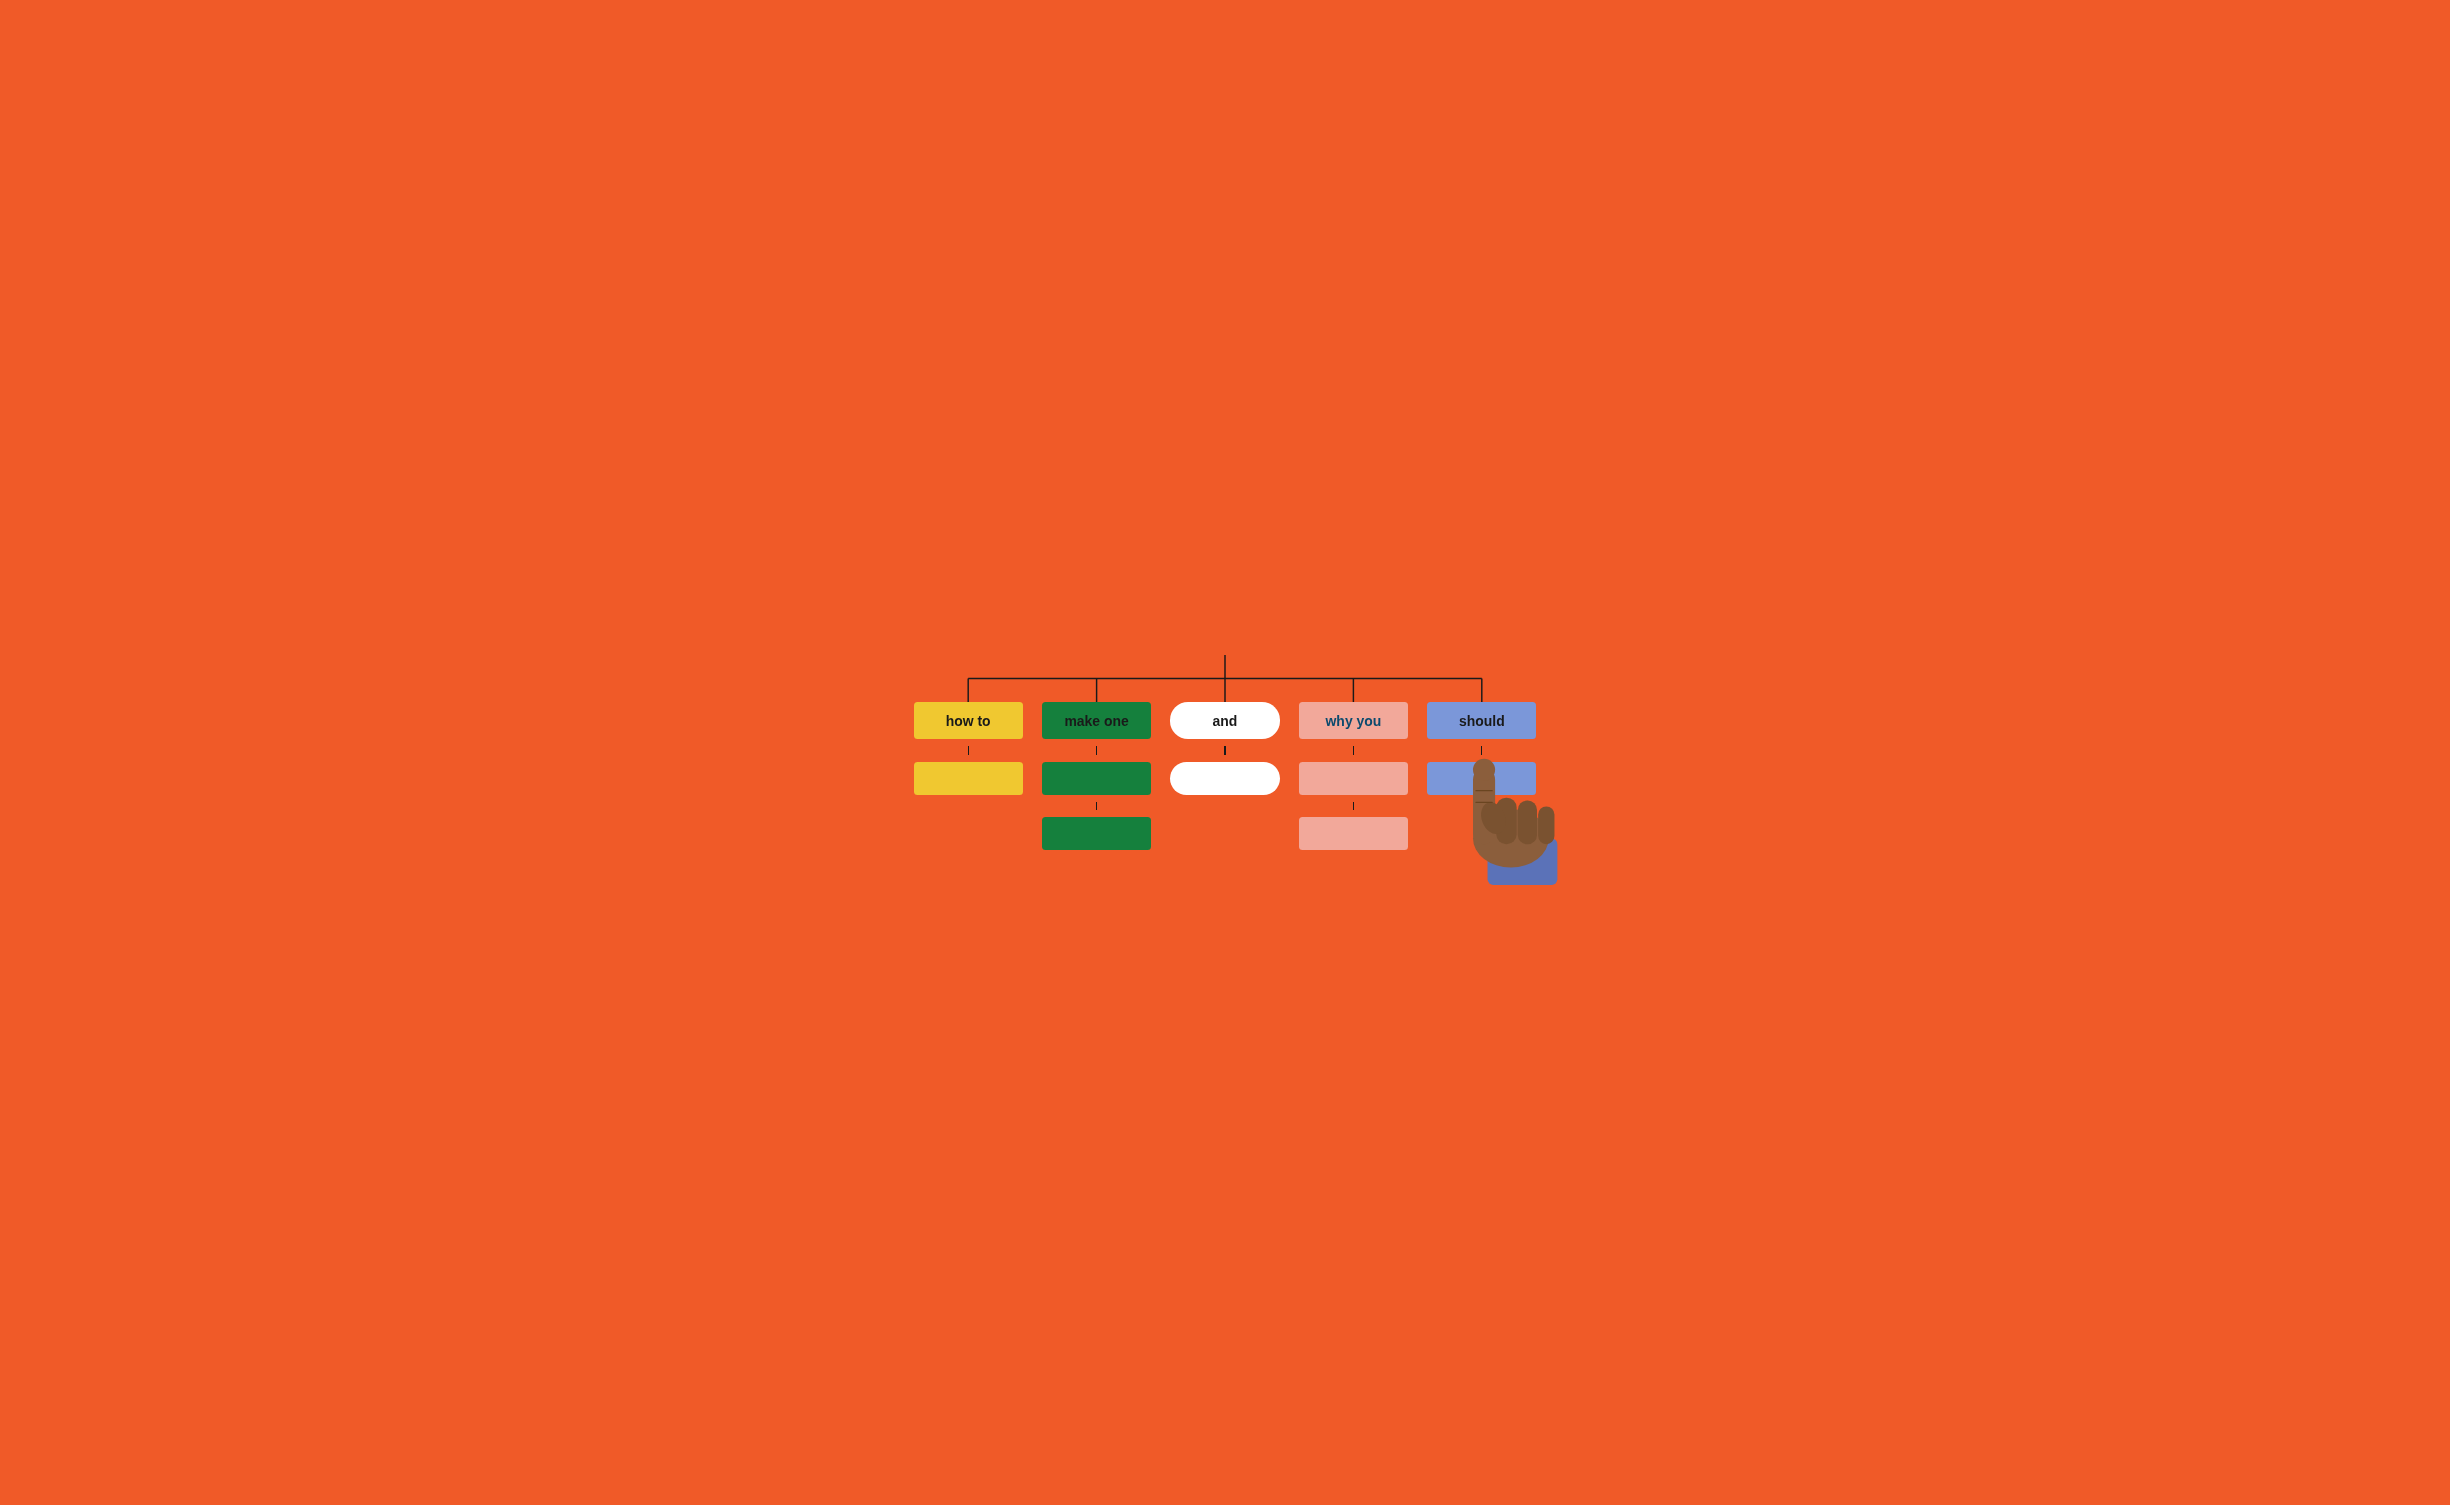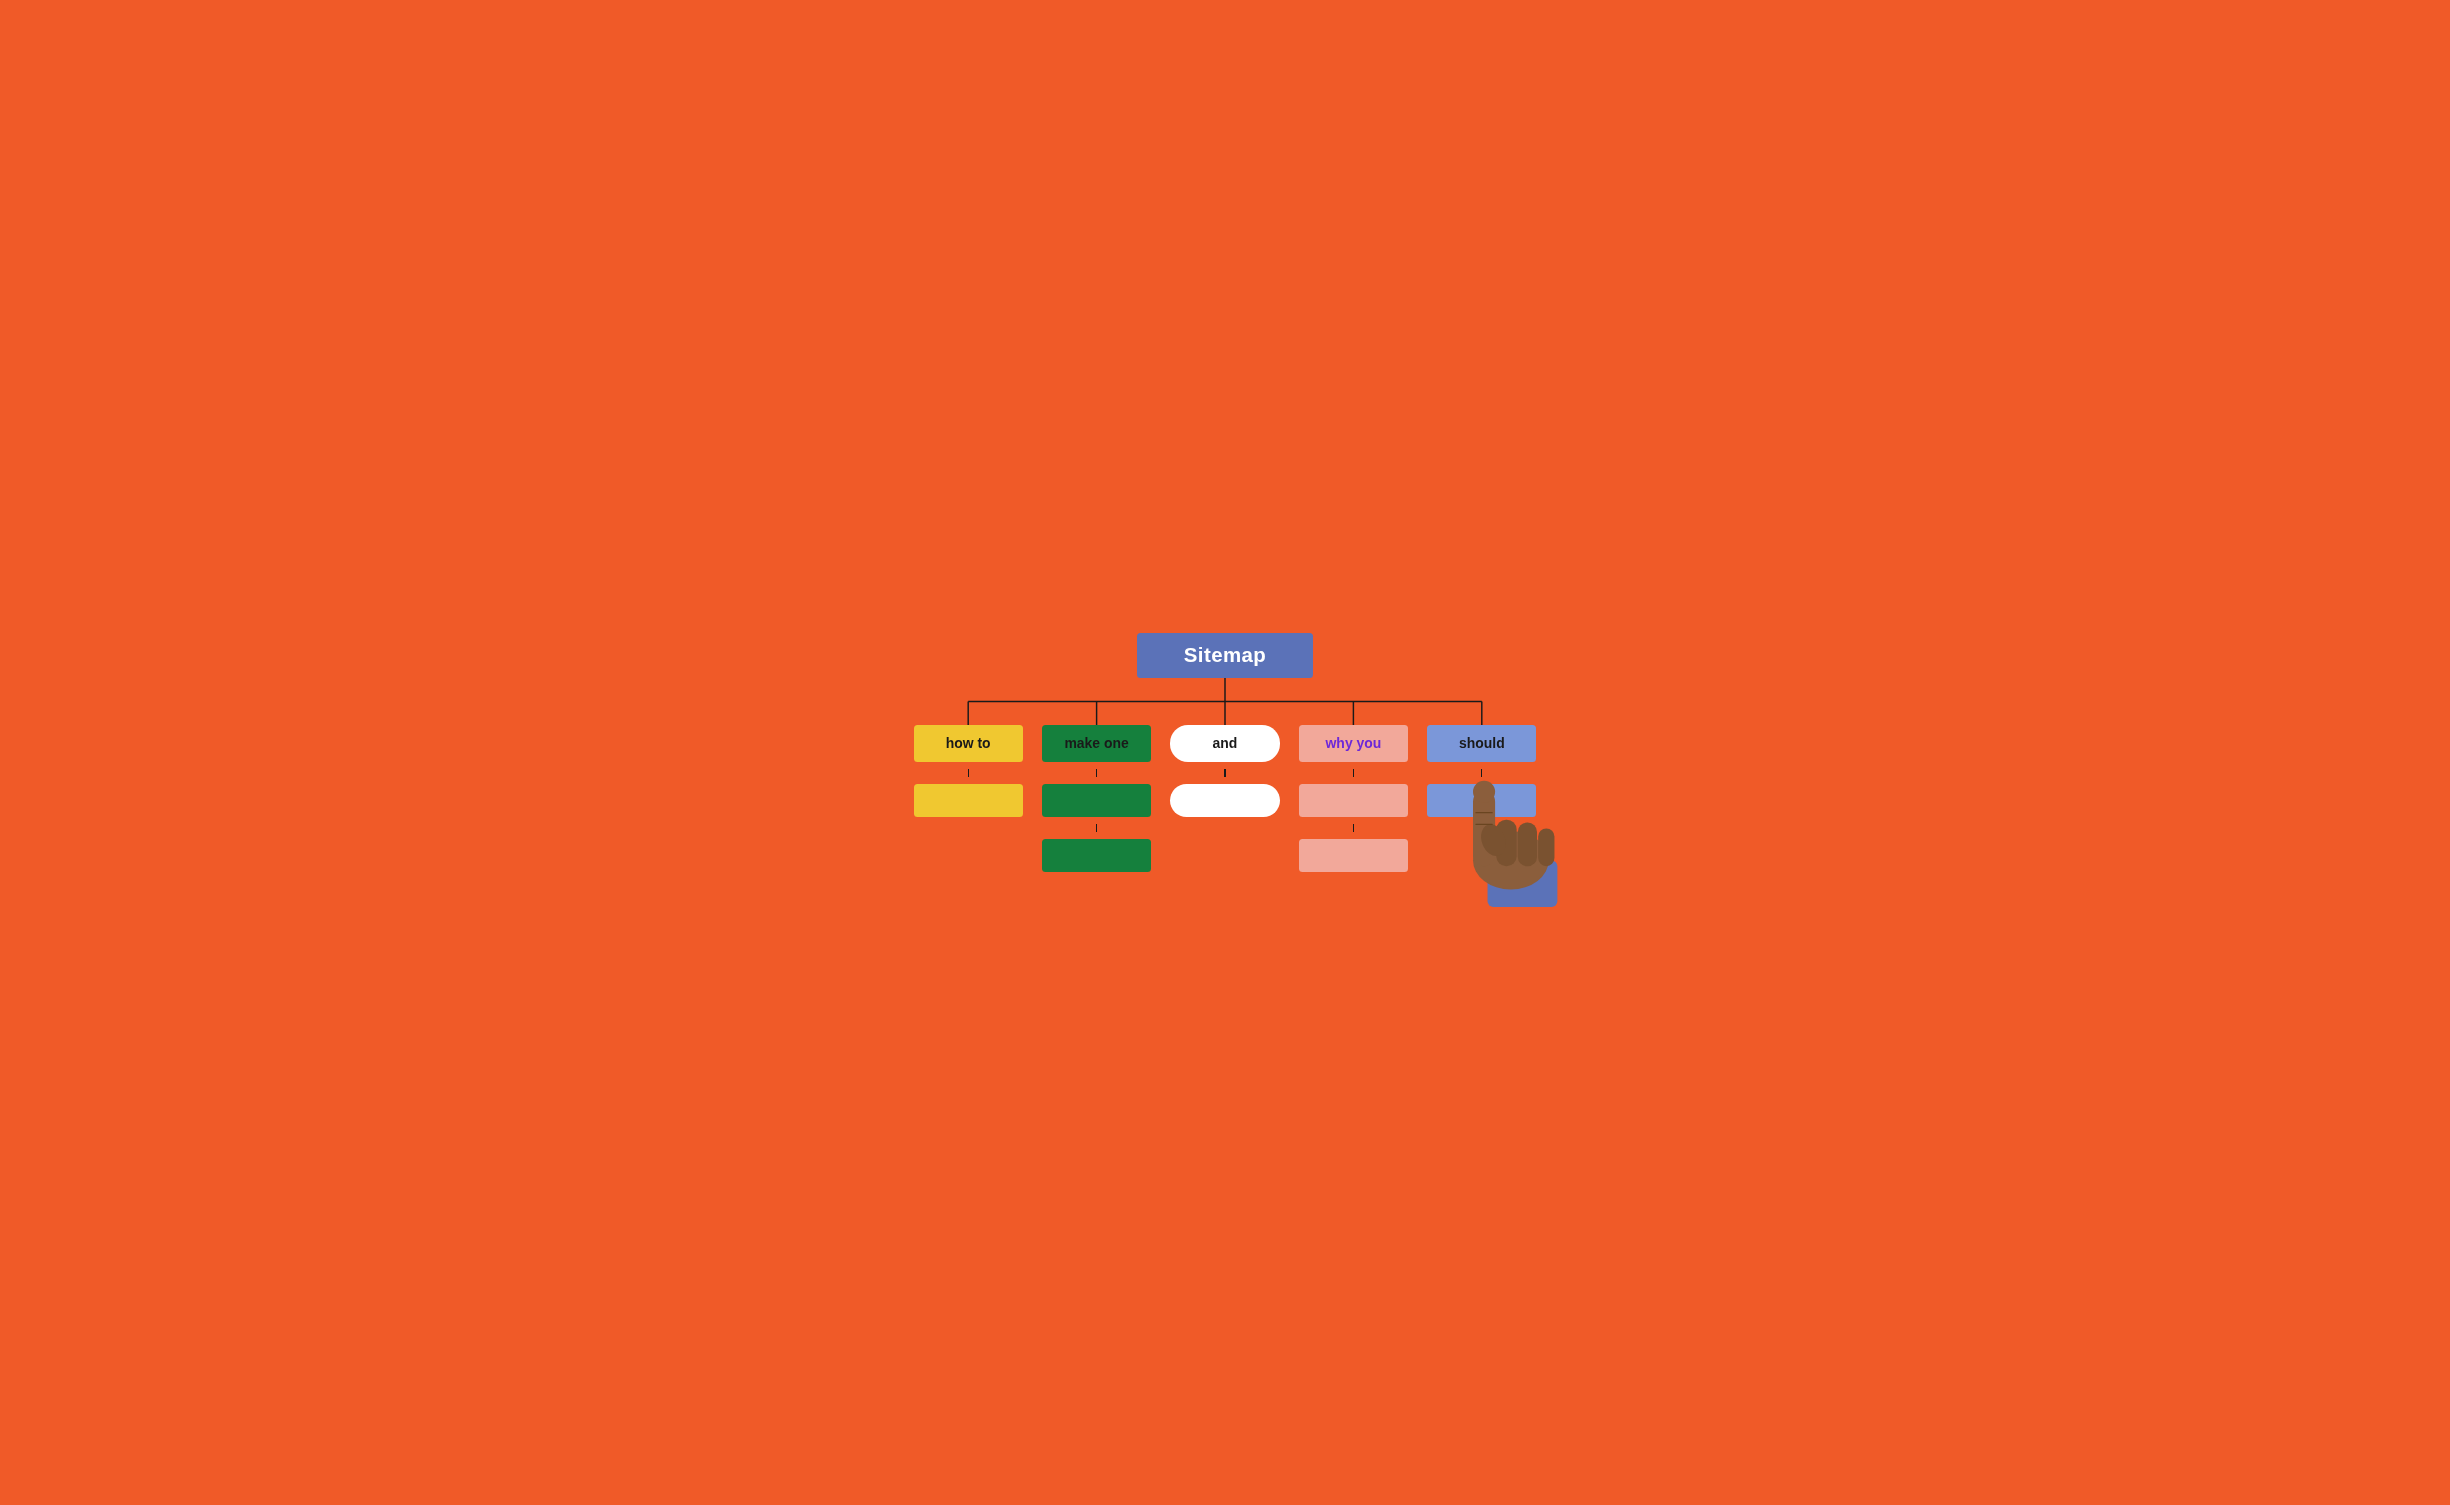--- a/index.html
+++ b/index.html
@@ -80,21 +80,21 @@
       min-height: 37px;
       display: flex;
       align-items: center;
       justify-content: center;
     }
 
     
     .col-1 .node-box { background-color: #F0C830; color: #1a1a1a; align-items: center; }
     .col-2 .node-box { background-color: #15803d; color: #1a1a1a; }
     .col-3 .node-box { background-color: #FFFFFF; color: #1a1a1a; border-radius: 18px; }
-    .col-4 .node-box { background-color: #F2A89A; color: #6d28d9; }
+    .col-4 .node-box { background-color: #F2A89A; color: #0c4a6e; }
     .col-5 .node-box { background-color: #7B97D9; color: #1a1a1a; }
 
     
     .child-line {
       width: 1.2px;
       background-color: #1a1a1a;
       height: 8.2px;
     }
 
     
@@ -114,25 +114,20 @@
     
     .connector-svg {
       overflow: visible;
     }
   </style>
 </head>
 <body>
 
 <div class="diagram-container">
 
-  <div class="root-node">
-    <div class="root-box">
-      <span>Sitemap</span>
-    </div>
-  </div>
 
   <div class="connectors">
     <svg class="connector-svg" viewBox="0 0 1100 80" preserveAspectRatio="none">
 
       <line x1="550" y1="0" x2="550" y2="40" stroke="#1a1a1a" stroke-width="2.5"></line>
 
       <line x1="110" y1="40" x2="990" y2="40" stroke="#1a1a1a" stroke-width="2.5"></line>
 
       <line x1="110" y1="40" x2="110" y2="80" stroke="#1a1a1a" stroke-width="2.5"></line>
       <line x1="330" y1="40" x2="330" y2="80" stroke="#1a1a1a" stroke-width="2.5"></line>

